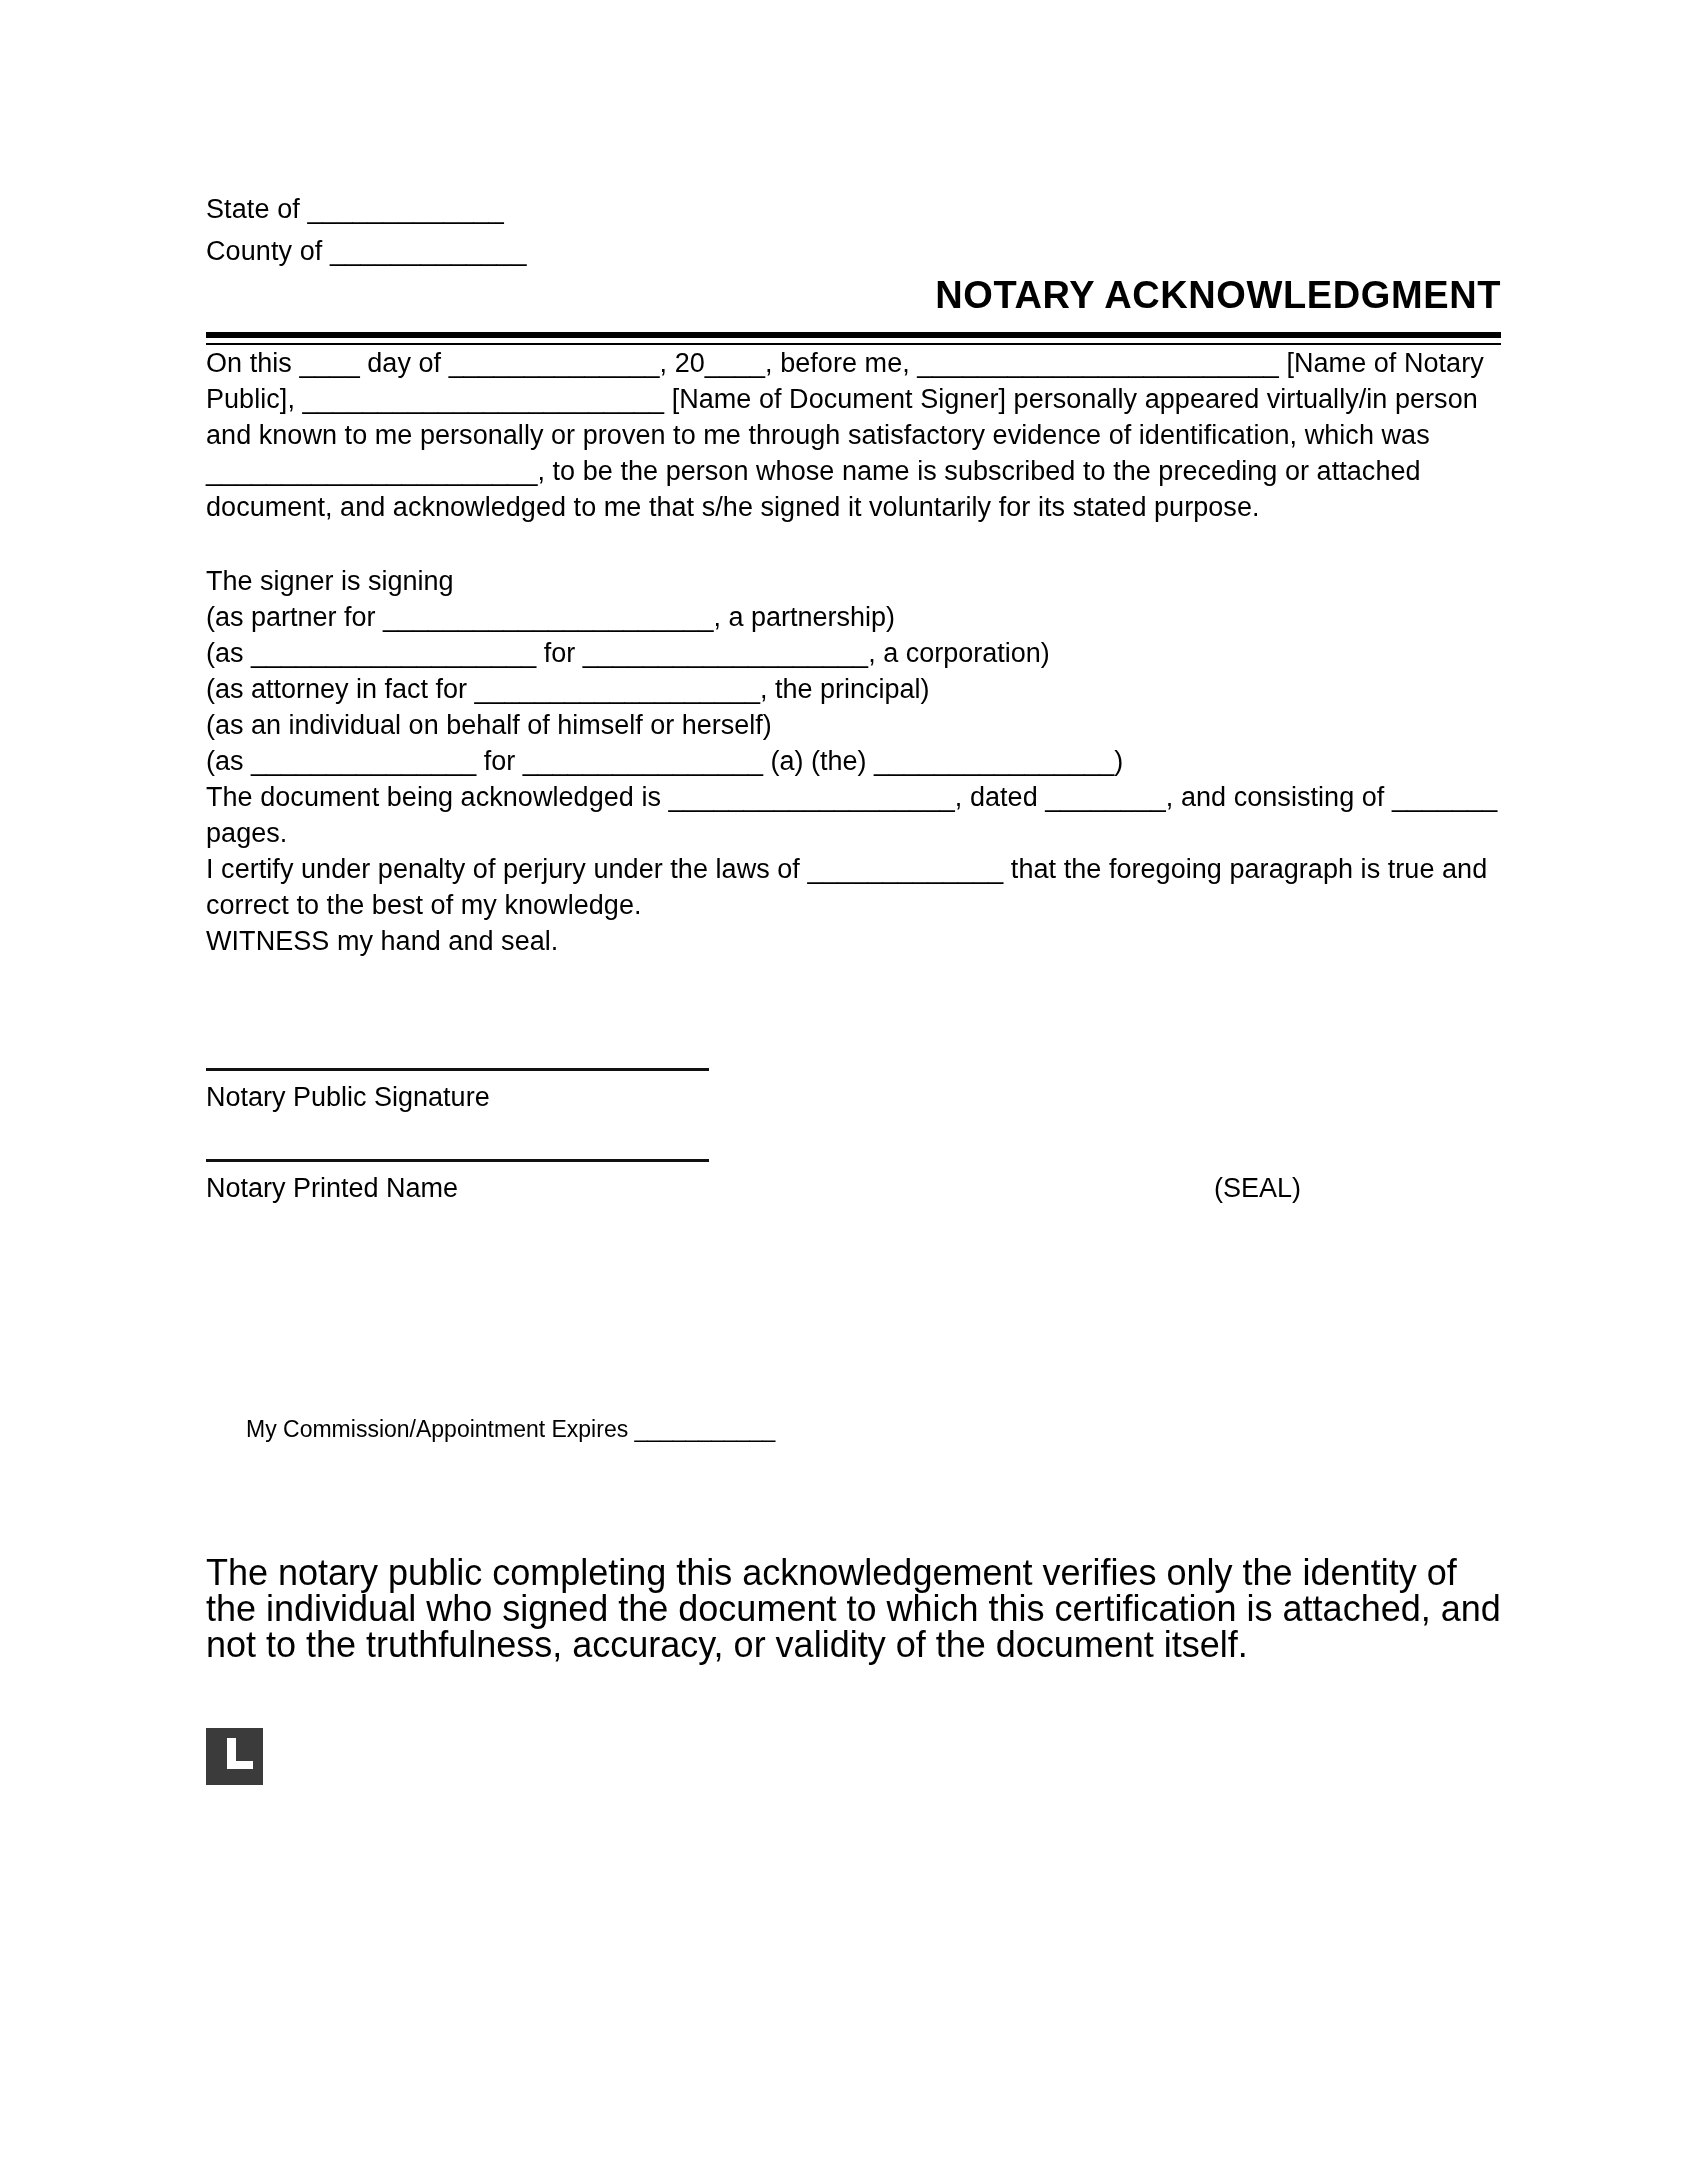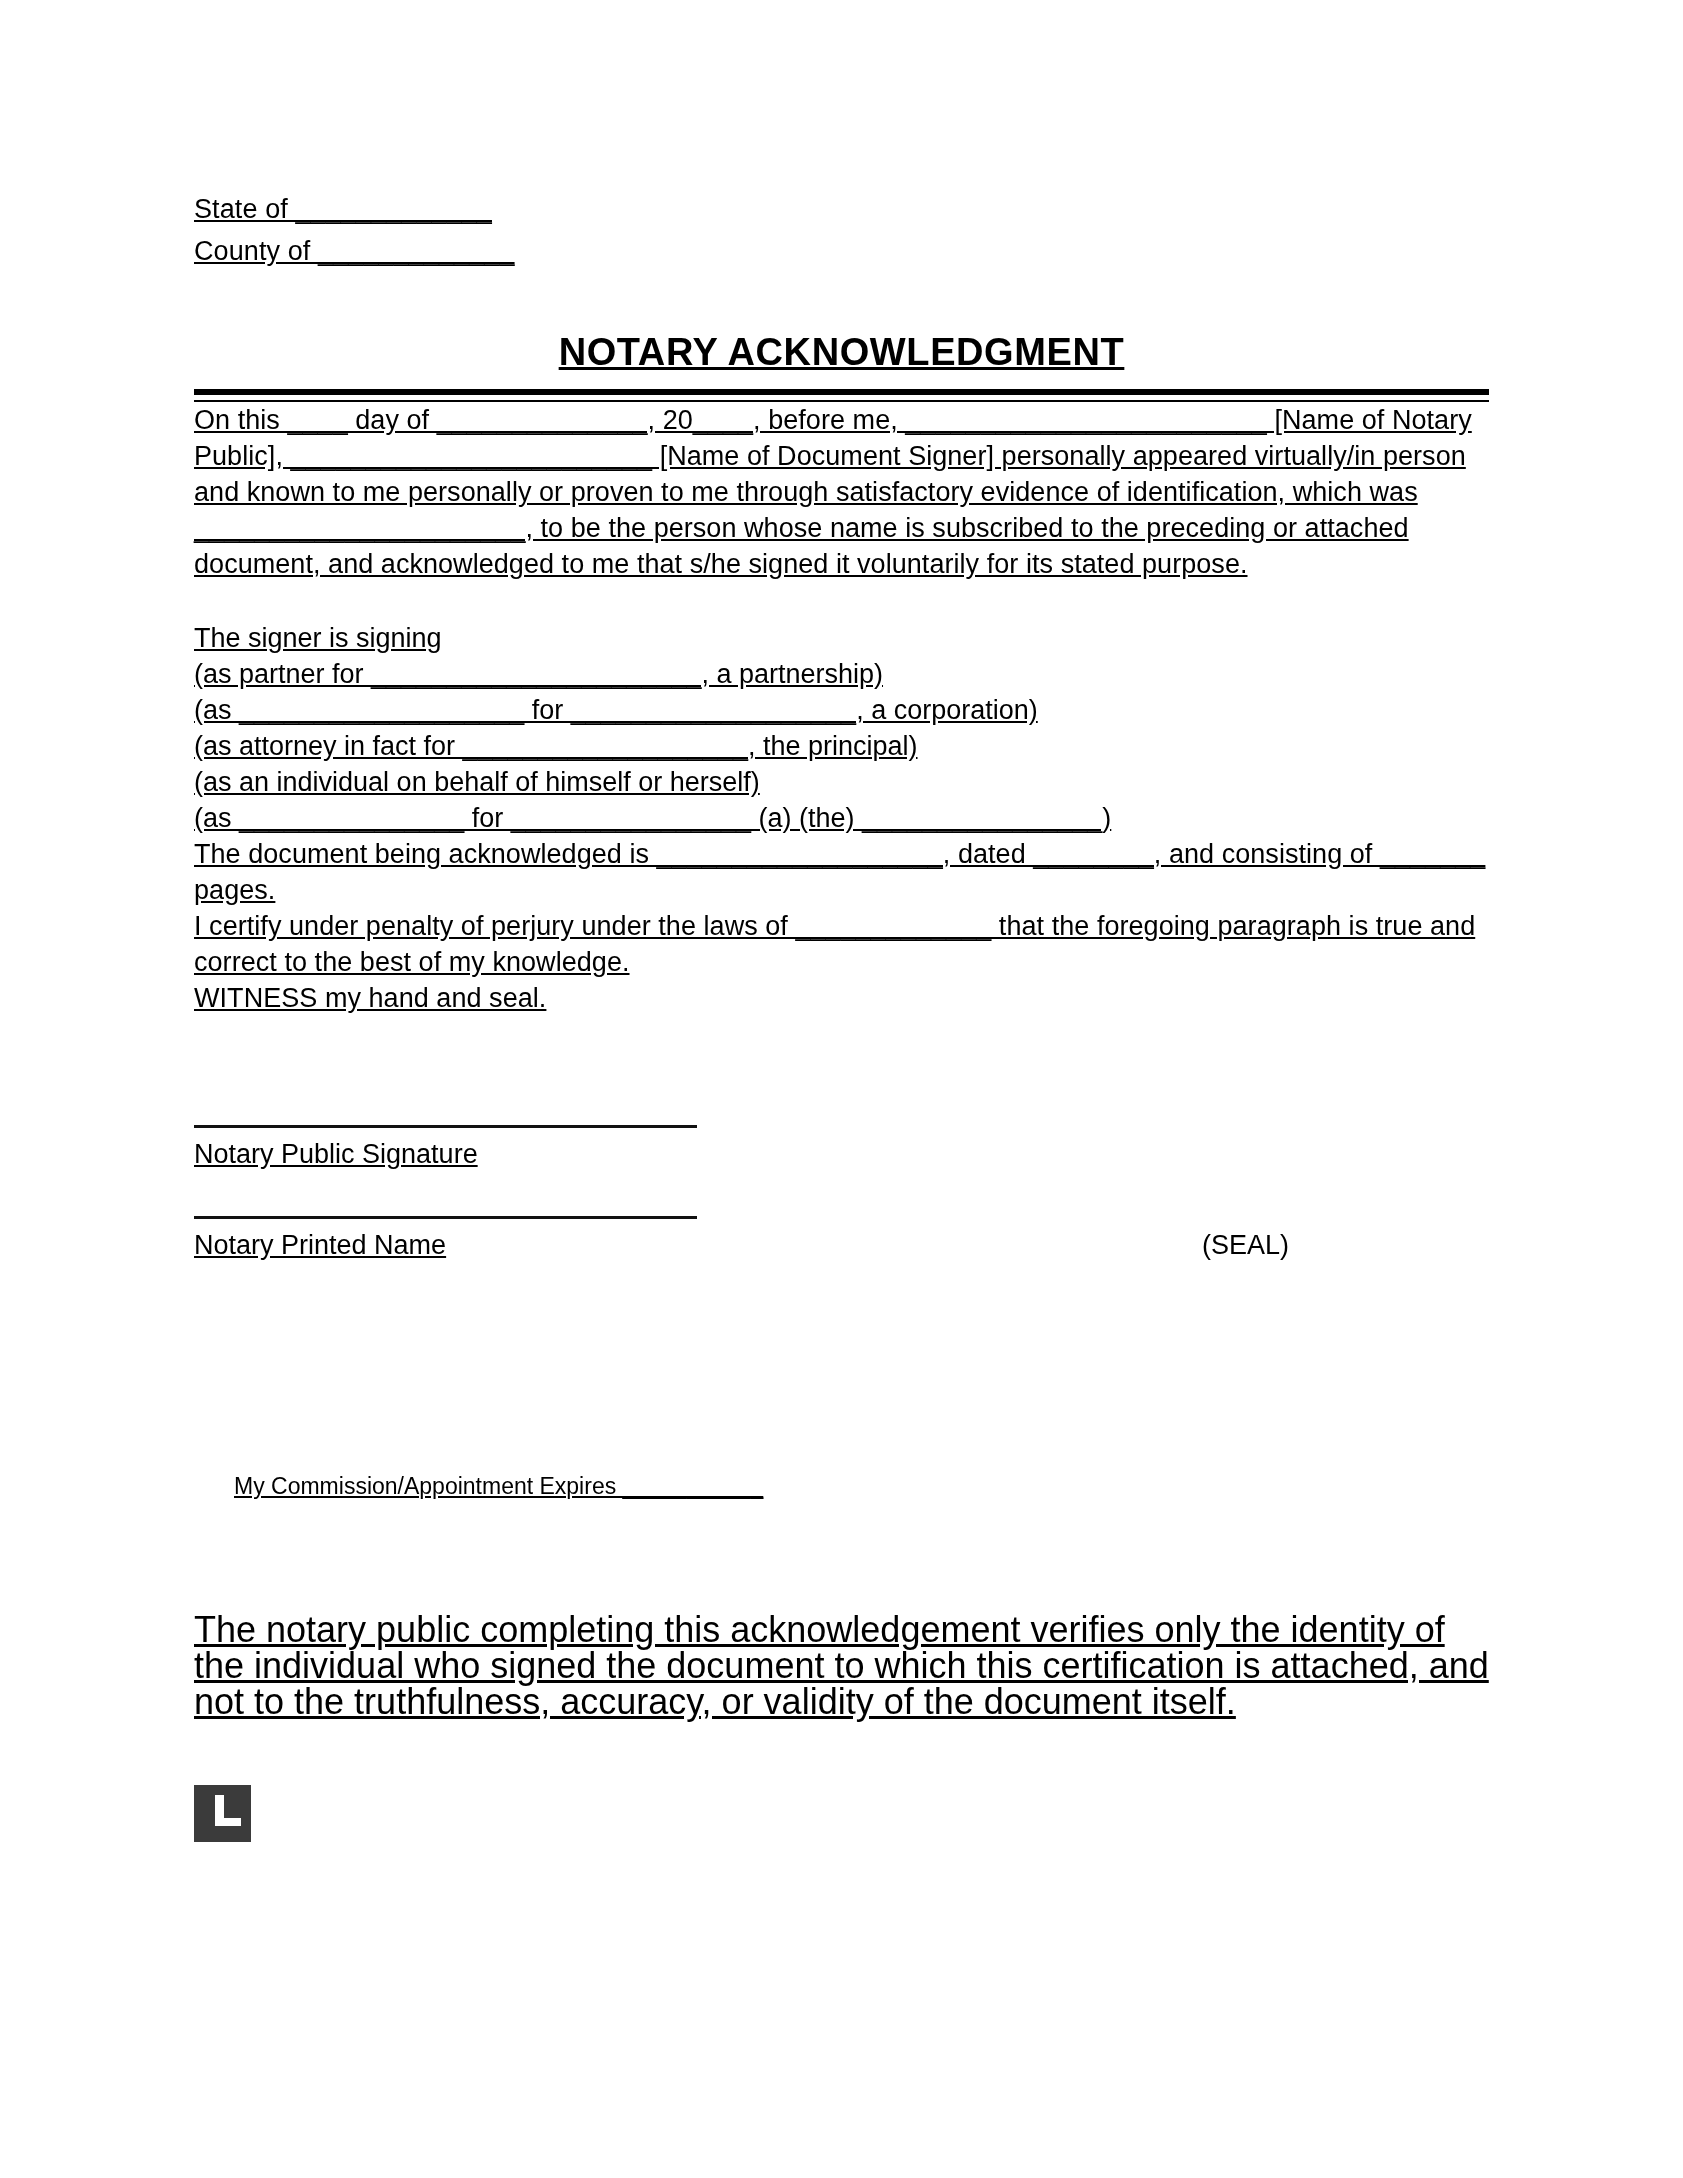--- a/index.html
+++ b/index.html
@@ -14,41 +14,39 @@
     color: #000000;
     -webkit-font-smoothing: antialiased;
   }
 
   .page {
     position: relative;
     width: 1353px;
     height: 2178px;
     background: #ffffff;
     box-sizing: border-box;
-    padding: 188px 0 0 0;
-    text-decoration: underline;
+    padding: 188px 0 0 12px;
   }
 
   .content {
     margin-left: 194px;
     margin-right: 194px;
     width: 1295px;
   }
 
   
   .header-block {
     font-size: 27px;
     line-height: 42px;
     letter-spacing: 0.1px;
   }
 
   
   .title-wrap {
-    margin-top: 57px;
-    text-align: center;
+    text-align: right;
   }
   .doc-title {
     font-size: 38px;
     font-weight: bold;
     letter-spacing: 0.6px;
     line-height: 46px;
   }
   .rule {
     margin-top: 14px;
   }

